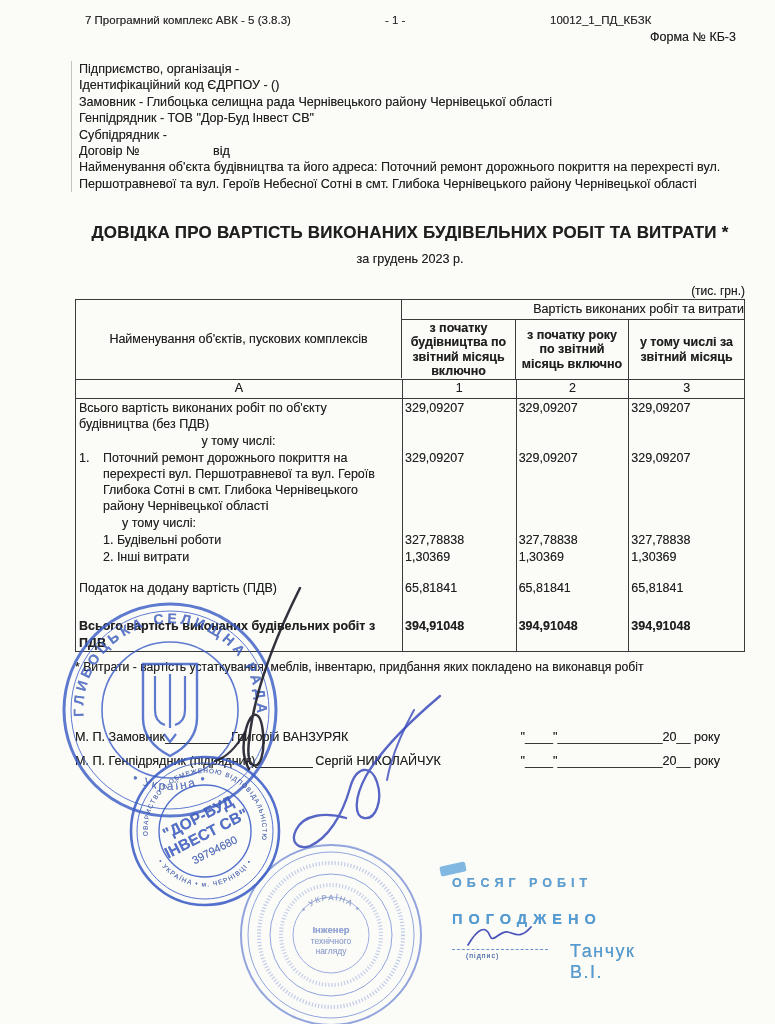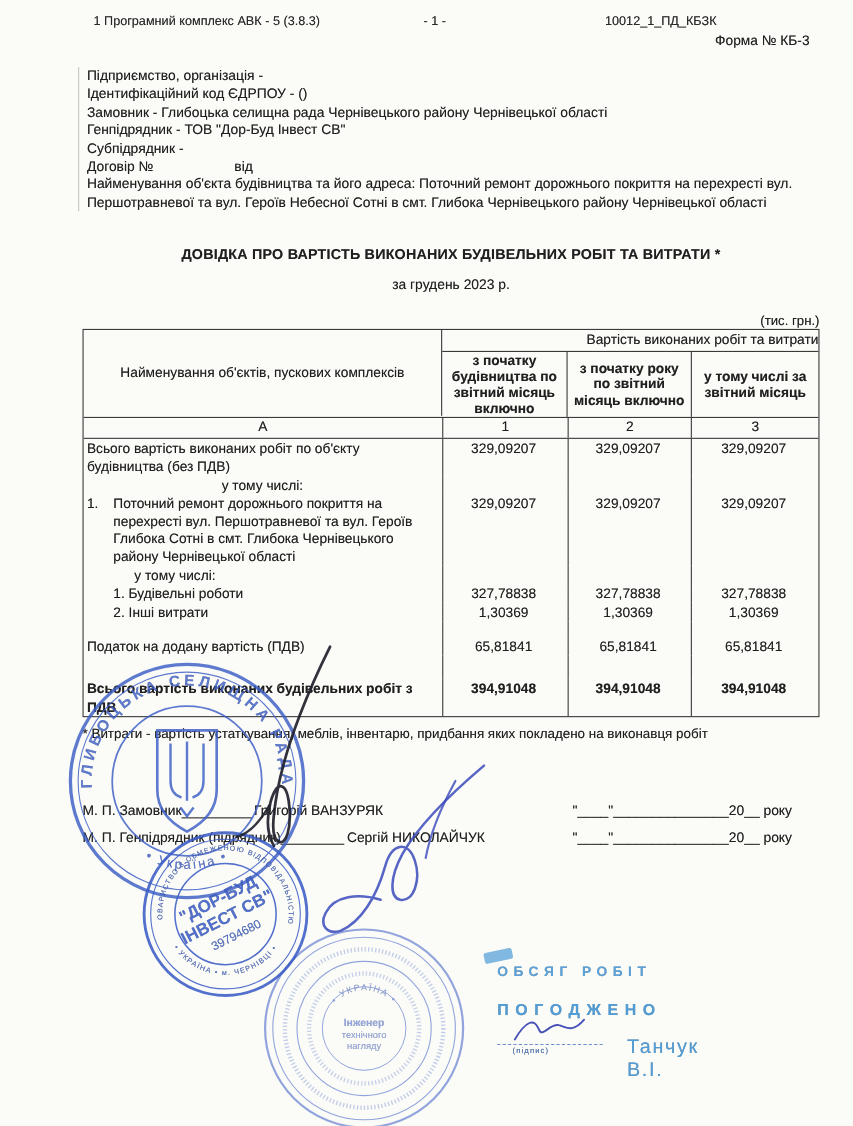--- a/index.html
+++ b/index.html
@@ -18,32 +18,32 @@
   .hdr .code{position:absolute;left:465px;top:0;}
   .form-label{position:absolute;top:30px;right:39px;font-size:12.5px;}
 
   
   .info{position:absolute;top:61px;left:71px;width:676px;font-size:12.6px;line-height:16.4px;
         border-left:1px solid #c6c6bf;padding-left:7px;box-sizing:border-box;}
   .info .contract .from{display:inline-block;margin-left:70px;}
 
   
   .title{position:absolute;top:223px;left:75px;width:670px;text-align:center;
-         font-size:13px;font-weight:bold;letter-spacing:.2px;}
+         font-size:17px;font-weight:bold;letter-spacing:.2px;}
   .period{position:absolute;top:252px;left:75px;width:670px;text-align:center;font-size:12.6px;}
   .units{position:absolute;top:284px;right:30px;font-size:12px;}
 
   
   .tbl{position:absolute;top:299px;left:75px;width:670px;box-sizing:border-box;
        border:1.5px solid #3a3a3a;font-size:12.5px;background:transparent;}
   .trow{display:flex;}
   .c{box-sizing:border-box;border-right:1px solid #3a3a3a;}
   .c:last-child{border-right:none;}
   .cn{width:328px;}
-  .cv{width:114px;text-align:center;padding:2px 5px 0 2px;}
+  .cv{width:114px;text-align:left;padding:2px 5px 0 2px;}
   .cv:nth-child(3){width:113px;}
   .cv:last-child{width:115px;}
 
   .thead-top{display:flex;border-bottom:1px solid #3a3a3a;}
   .th-name{width:328px;display:flex;align-items:center;justify-content:center;text-align:center;
            border-right:1px solid #3a3a3a;box-sizing:border-box;height:78px;padding:0 14px;}
   .th-right{width:342px;box-sizing:border-box;}
   .th-group{height:19px;line-height:19px;text-align:right;border-bottom:1px solid #3a3a3a;}
   .th-cols{display:flex;height:59px;font-weight:bold;}
   .th-col{box-sizing:border-box;border-right:1px solid #3a3a3a;display:flex;align-items:center;
@@ -99,21 +99,21 @@
   
   #sig-black{position:absolute;left:212px;top:582px;}
   #sig-blue{position:absolute;left:262px;top:688px;}
 </style>
 </head>
 <body>
 
 <div class="doc">
 
   <div class="hdr">
-    <span class="prog">1 Програмний комплекс АВК - 5 (3.8.3)</span>
+    <span class="prog">7 Програмний комплекс АВК - 5 (3.8.3)</span>
     <span class="pnum">- 1 -</span>
     <span class="code">10012_1_ПД_КБЗК</span>
   </div>
   <div class="form-label">Форма № КБ-3</div>
 
   <div class="info">
     <div>Підприємство, організація -</div>
     <div>Ідентифікаційний код ЄДРПОУ - ()</div>
     <div>Замовник - Глибоцька селищна рада Чернівецького району Чернівецької області</div>
     <div>Генпідрядник - ТОВ "Дор-Буд Інвест СВ"</div>

